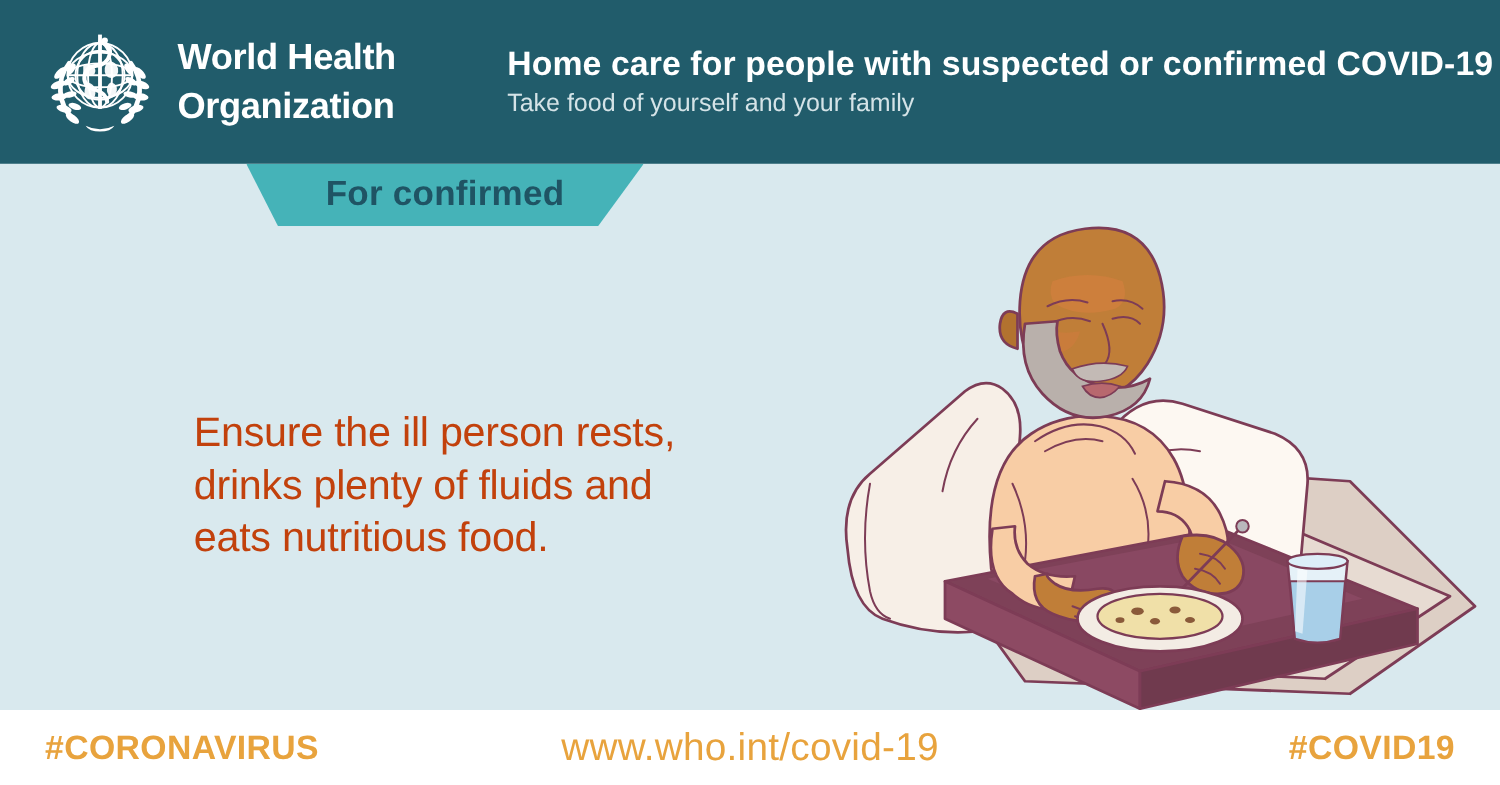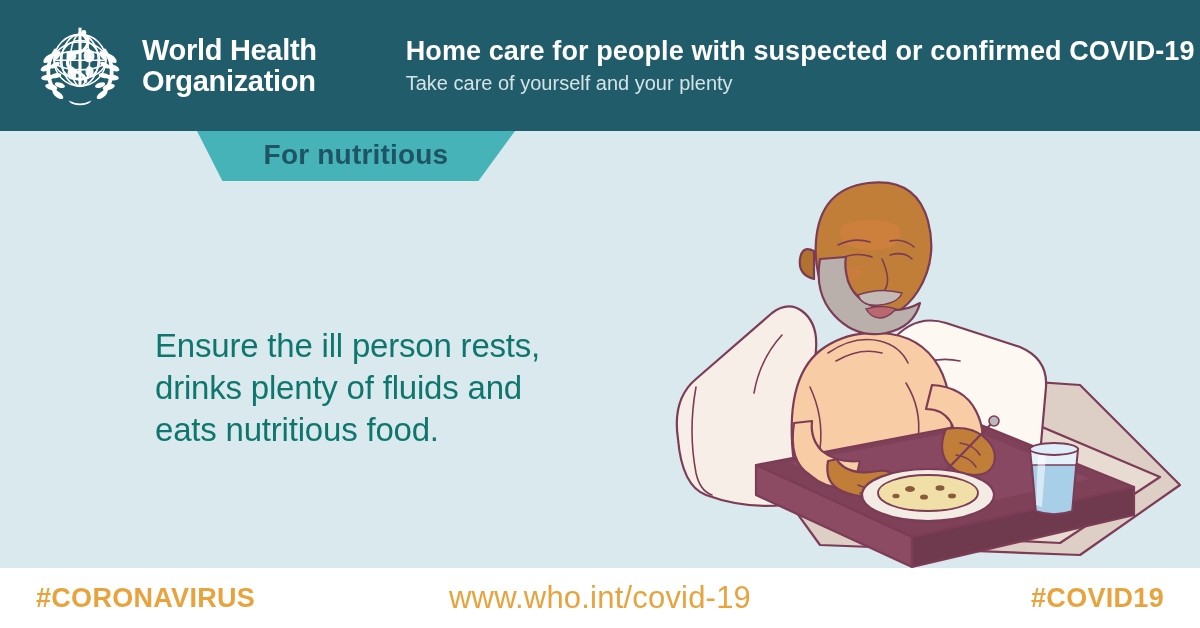--- a/index.html
+++ b/index.html
@@ -28,21 +28,21 @@
     margin-left:32px;
     width:96px; height:92px;
     flex:0 0 auto;
     display:block;
   }
   .who-wordmark {
     margin-left:14px;
     color:#ffffff;
     font-weight:bold;
     font-size:29px;
-    line-height:31px;
+    line-height:39px;
     letter-spacing:-0.3px;
     white-space:pre-line;
   }
   .header-divider {
     width:1px; height:0; margin:0 22px;
   }
   .header-text { margin-left:44px; }
   .header-title {
     color:#ffffff;
     font-size:27px;
@@ -76,21 +76,21 @@
     font-weight:bold;
     letter-spacing:0.2px;
     padding-bottom:2px;
   }
 
   
   .message {
     position:absolute;
     left:155px; top:325px;
     width:430px;
-    color:#0f766e;
+    color:#c2410c;
     font-size:33px;
     line-height:42px;
     font-weight:400;
     letter-spacing:-0.2px;
     white-space:pre-line;
   }
 
   
   .illustration {
     position:absolute;
@@ -196,27 +196,27 @@
       </g>
     </svg>
 
     <div class="who-wordmark">World Health
 Organization</div>
 
     <div class="header-divider"></div>
 
     <div class="header-text">
       <div class="header-title">Home care for people with suspected or confirmed COVID-19</div>
-      <div class="header-sub">Take care of yourself and your plenty</div>
+      <div class="header-sub">Take food of yourself and your family</div>
     </div>
   </div>
 
   <div class="banner">
     <div class="banner-shape"></div>
-    <div class="banner-label">For nutritious</div>
+    <div class="banner-label">For confirmed</div>
   </div>
 
   <div class="message">Ensure the ill person rests,
 drinks plenty of fluids and
 eats nutritious food.</div>
 
   <div class="illustration">
     <svg viewBox="0 0 540 420">
       <defs>
         <style>

